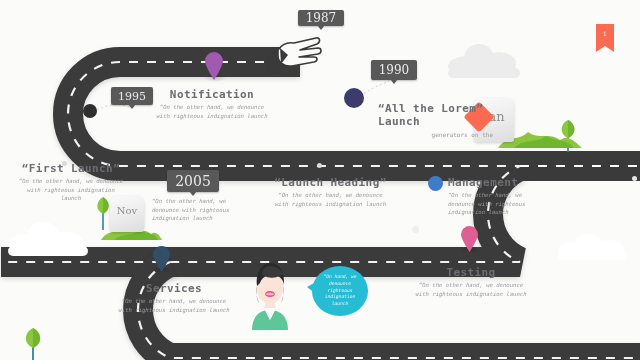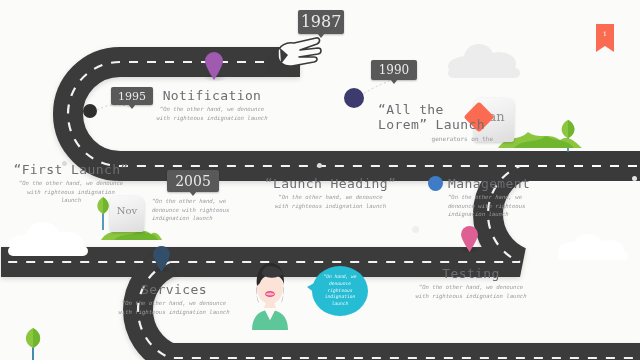--- a/index.html
+++ b/index.html
@@ -24,22 +24,22 @@
   }
   .year-tag:after{
     content:"";position:absolute;left:50%;margin-left:-4px;bottom:-4px;
     border-left:4px solid transparent;border-right:4px solid transparent;
     border-top:5px solid #595959;
   }
 
   
   .tblock{position:absolute;text-align:center;color:#7b7b80;}
   .tblock .th{
-    display:block;font-size:13px;letter-spacing:.4px;color:#6d6d72;
-    margin-bottom:2px;font-weight:normal;
+    display:block;font-size:11px;letter-spacing:.4px;color:#6d6d72;
+    margin-bottom:2px;font-weight:bold;
   }
   .tblock .tb{
     display:block;font-size:5.6px;line-height:1.55;color:#9a9aa0;
     font-style:italic;
   }
   .pin-shadow{
     position:absolute;border-radius:50%;
     background:radial-gradient(ellipse at center,rgba(0,0,0,.16),rgba(0,0,0,0) 70%);
   }
 
@@ -185,21 +185,21 @@
   </div>
 
   <svg class="abs" style="left:266px;top:34px;width:56px;height:40px;" viewBox="0 0 56 40">
     <path d="M0 24 L16 12 L22 20 L14 40 L0 40 Z" fill="#3a3a3a"></path>
     <path d="M12 16 C16 10 22 8 28 9 L50 4 C54 3 55 8 51 10 L34 16
              L52 14 C56 14 56 19 52 20 L33 23 L48 23 C52 23 52 27 48 28
              L26 32 C18 33 12 28 12 22 Z" fill="#fbfbfa" stroke="#3a3a3a" stroke-width="1.6" stroke-linejoin="round"></path>
     <path d="M14 14 L22 21 L15 30 Z" fill="#3a3a3a"></path>
   </svg>
 
-  <div class="year-tag" style="left:298px;top:10px;width:46px;height:24px;font-size:16px;">
+  <div class="year-tag" style="left:298px;top:10px;width:46px;height:16px;font-size:12px;">
     <span>1987</span>
   </div>
   <div class="year-tag" style="left:371px;top:60px;width:46px;height:20px;font-size:12px;">
     <span>1990</span>
   </div>
   <div class="year-tag" style="left:111px;top:87px;width:42px;height:18px;font-size:11px;">
     <span>1995</span>
   </div>
   <div class="year-tag" style="left:167px;top:170px;width:52px;height:22px;font-size:14px;">
     <span>2005</span>

